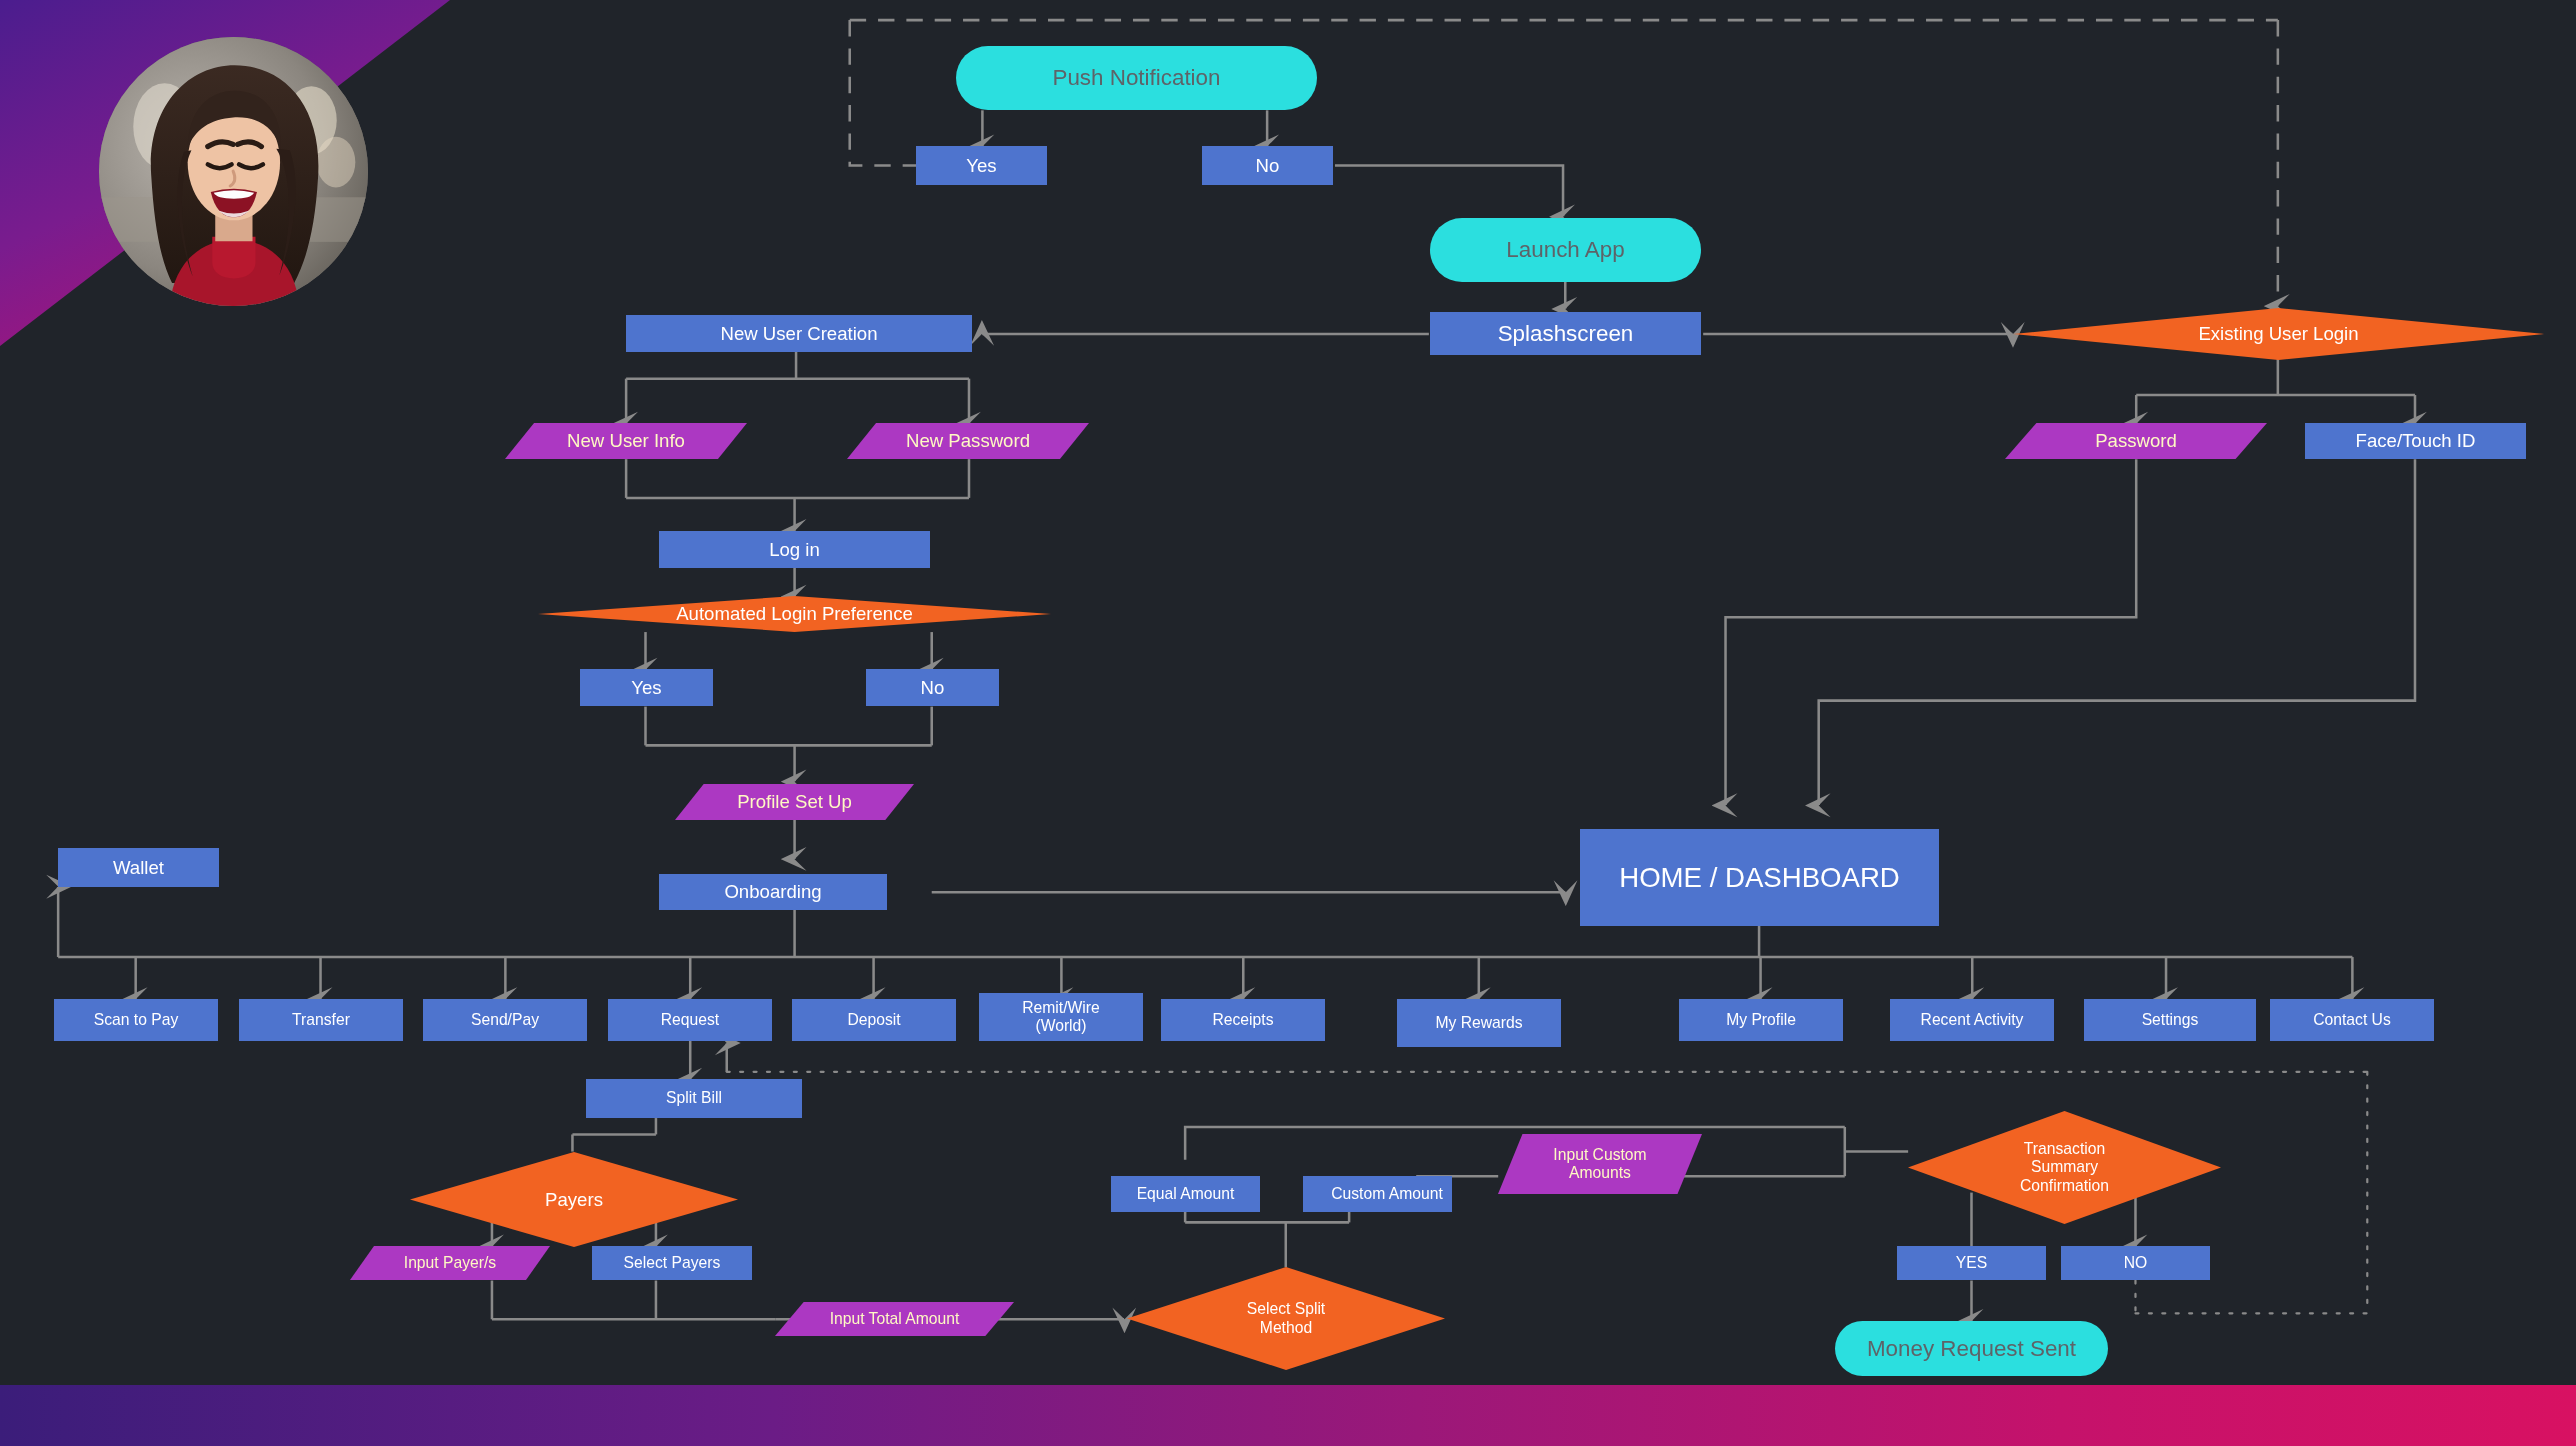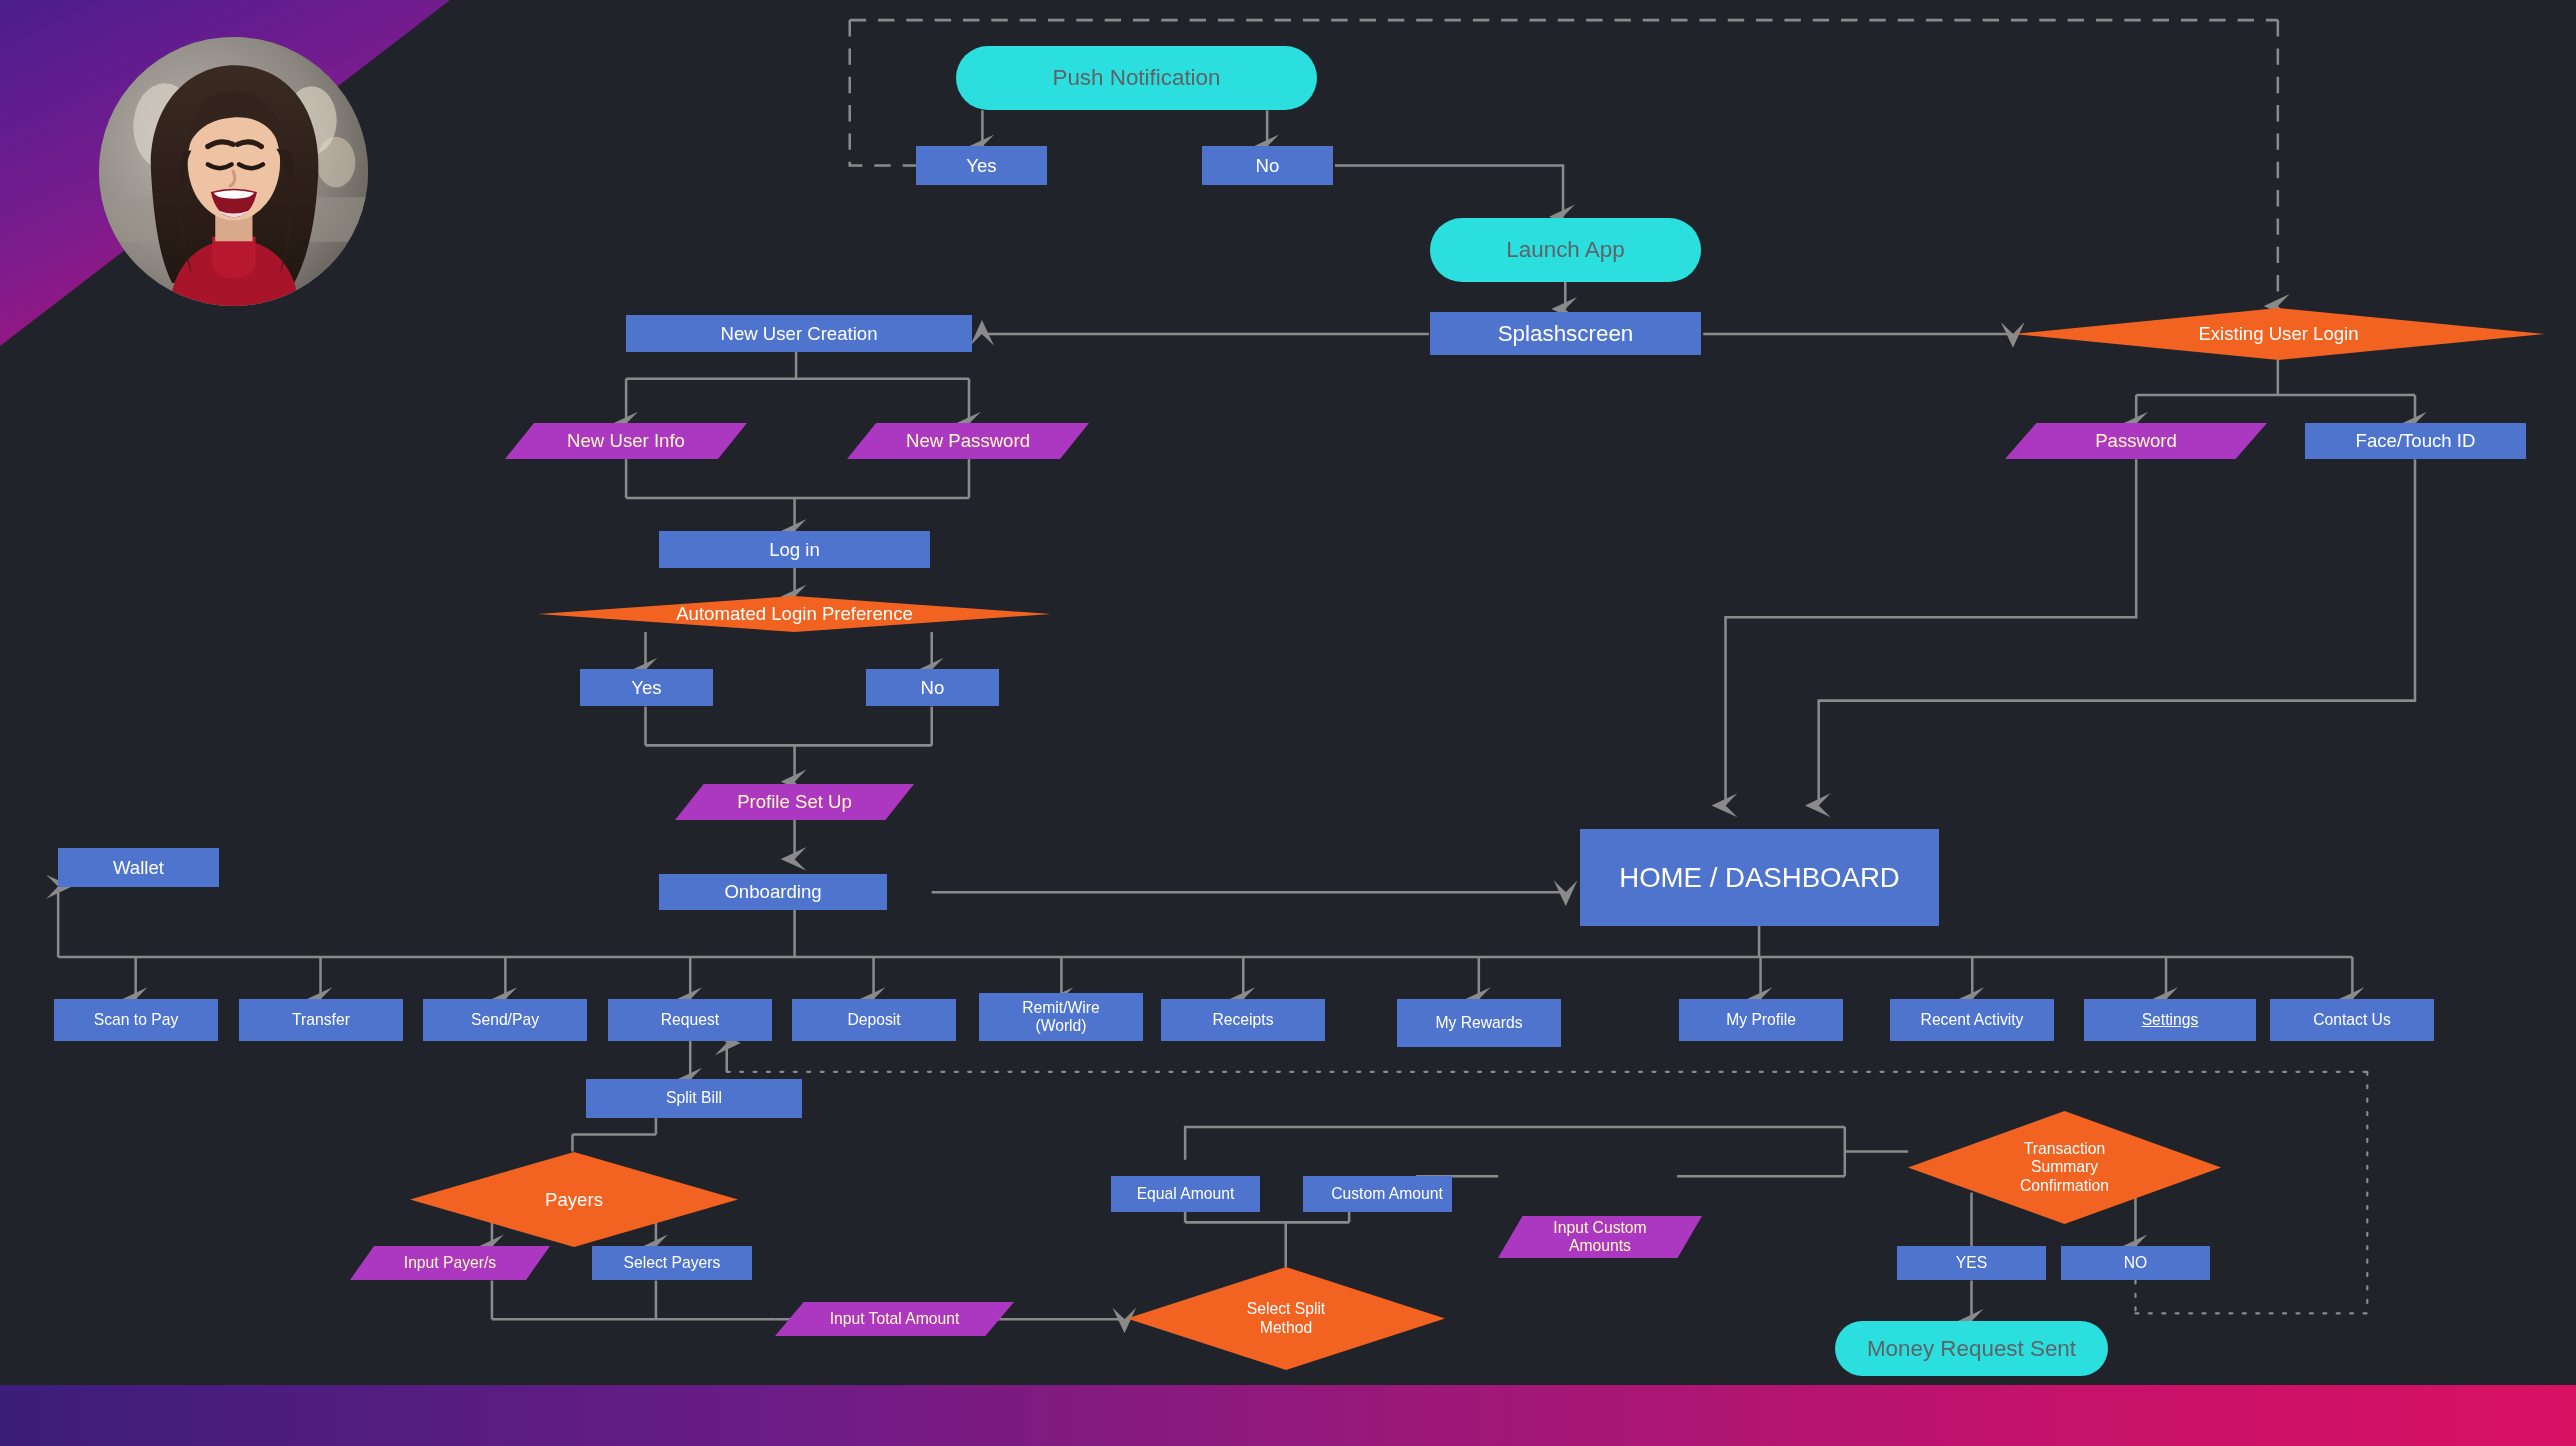--- a/index.html
+++ b/index.html
@@ -361,21 +361,21 @@
   </div>
   <div class="node rect fs-sm" style="left:1397px;top:999px;width:164px;height:48px;">
     <span class="lbl">My Rewards</span>
   </div>
   <div class="node rect fs-sm" style="left:1679px;top:999px;width:164px;height:42px;">
     <span class="lbl">My Profile</span>
   </div>
   <div class="node rect fs-sm" style="left:1890px;top:999px;width:164px;height:42px;">
     <span class="lbl">Recent Activity</span>
   </div>
-  <div class="node rect fs-sm" style="left:2084px;top:999px;width:172px;height:42px;text-decoration:underline;">
+  <div class="node rect fs-sm" style="left:2084px;top:999px;width:172px;height:42px;">
     <span class="lbl">Settings</span>
   </div>
   <div class="node rect fs-sm" style="left:2270px;top:999px;width:164px;height:42px;">
     <span class="lbl">Contact Us</span>
   </div>
 
   <div class="node rect fs-sm" style="left:586px;top:1079px;width:216px;height:39px;">
     <span class="lbl">Split Bill</span>
   </div>
 
@@ -407,21 +407,21 @@
   </div>
 
   <div class="node rect fs-sm" style="left:1111px;top:1176px;width:149px;height:36px;">
     <span class="lbl">Equal Amount</span>
   </div>
 
   <div class="node rect fs-sm" style="left:1303px;top:1176px;width:149px;height:36px;padding-left:19px;">
     <span class="lbl">Custom Amount</span>
   </div>
 
-  <div class="para" style="left:1498px;top:1216px;width:204px;height:42px;">
+  <div class="para" style="left:1498px;top:1134px;width:204px;height:60px;">
     <div class="shape"></div>
     <div class="txt fs-sm" style="flex-direction:column;">
       <span>Input Custom</span>
       <span>Amounts</span>
     </div>
   </div>
 
   <div class="dia" style="left:1908px;top:1111px;width:313px;height:113px;">
     <div class="shape"></div>
     <div class="txt fs-sm" style="flex-direction:column;">

